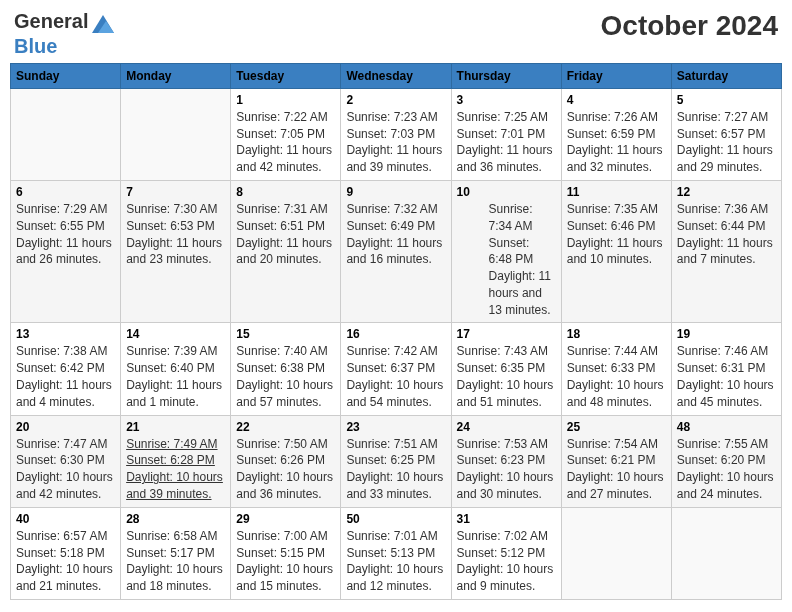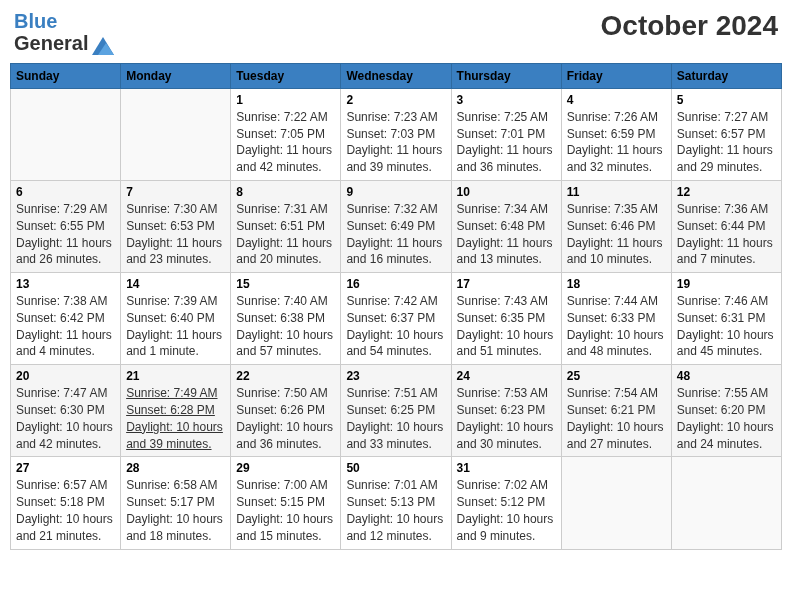--- a/index.html
+++ b/index.html
@@ -76,29 +76,29 @@
     tbody tr:nth-child(even) .empty {
       background: #efefef !important;
     }
   </style>
 </head>
 <body>
 
 <div class="header">
   <div class="logo">
     <div>
-      <div style="font-size:20px;font-weight:bold;color:#3a7fc1;line-height:1.1;">Blue</div>
       <div style="display:flex;align-items:center;gap:2px;">
         <div style="font-size:20px;font-weight:bold;color:#333;line-height:1.1;">
           <span style="color:#333;">General</span><svg width="26" height="24" viewBox="0 0 26 24" style="vertical-align:middle;margin-left:2px;">
               <polygon points="2,22 13,4 24,22" fill="#3a7fc1"></polygon>
               <polygon points="8,22 16,10 24,22" fill="#5ba3e0"></polygon>
             </svg>
         </div>
       </div>
+      <div style="font-size:20px;font-weight:bold;color:#3a7fc1;line-height:1.1;">Blue</div>
     </div>
   </div>
   <div class="title-block">
     <div class="month-title">October 2024</div>
   </div>
 </div>
 
 <table>
   <thead>
     <tr>
@@ -166,21 +166,21 @@
 Daylight: 11 hours and 20 minutes.</div>
         </td>
         <td>
           <span class="day-num">9</span>
           <div class="day-info" style="white-space: pre-line;">Sunrise: 7:32 AM
 Sunset: 6:49 PM
 Daylight: 11 hours and 16 minutes.</div>
         </td>
         <td>
           <span class="day-num">10</span>
-          <div class="day-info" style="white-space: pre-line;">Sunrise: 7:34 AM
+          <div class="day-info" style="white-space: pre-line; margin-left: 32px;">Sunrise: 7:34 AM
 Sunset: 6:48 PM
 Daylight: 11 hours and 13 minutes.</div>
         </td>
         <td>
           <span class="day-num">11</span>
           <div class="day-info" style="white-space: pre-line;">Sunrise: 7:35 AM
 Sunset: 6:46 PM
 Daylight: 11 hours and 10 minutes.</div>
         </td>
         <td>
@@ -273,21 +273,21 @@
         </td>
         <td>
           <span class="day-num">48</span>
           <div class="day-info" style="white-space: pre-line;">Sunrise: 7:55 AM
 Sunset: 6:20 PM
 Daylight: 10 hours and 24 minutes.</div>
         </td>
       </tr>
       <tr>
         <td>
-          <span class="day-num">27</span>
+          <span class="day-num">40</span>
           <div class="day-info" style="white-space: pre-line;">Sunrise: 6:57 AM
 Sunset: 5:18 PM
 Daylight: 10 hours and 21 minutes.</div>
         </td>
         <td>
           <span class="day-num">28</span>
           <div class="day-info" style="white-space: pre-line;">Sunrise: 6:58 AM
 Sunset: 5:17 PM
 Daylight: 10 hours and 18 minutes.</div>
         </td>

